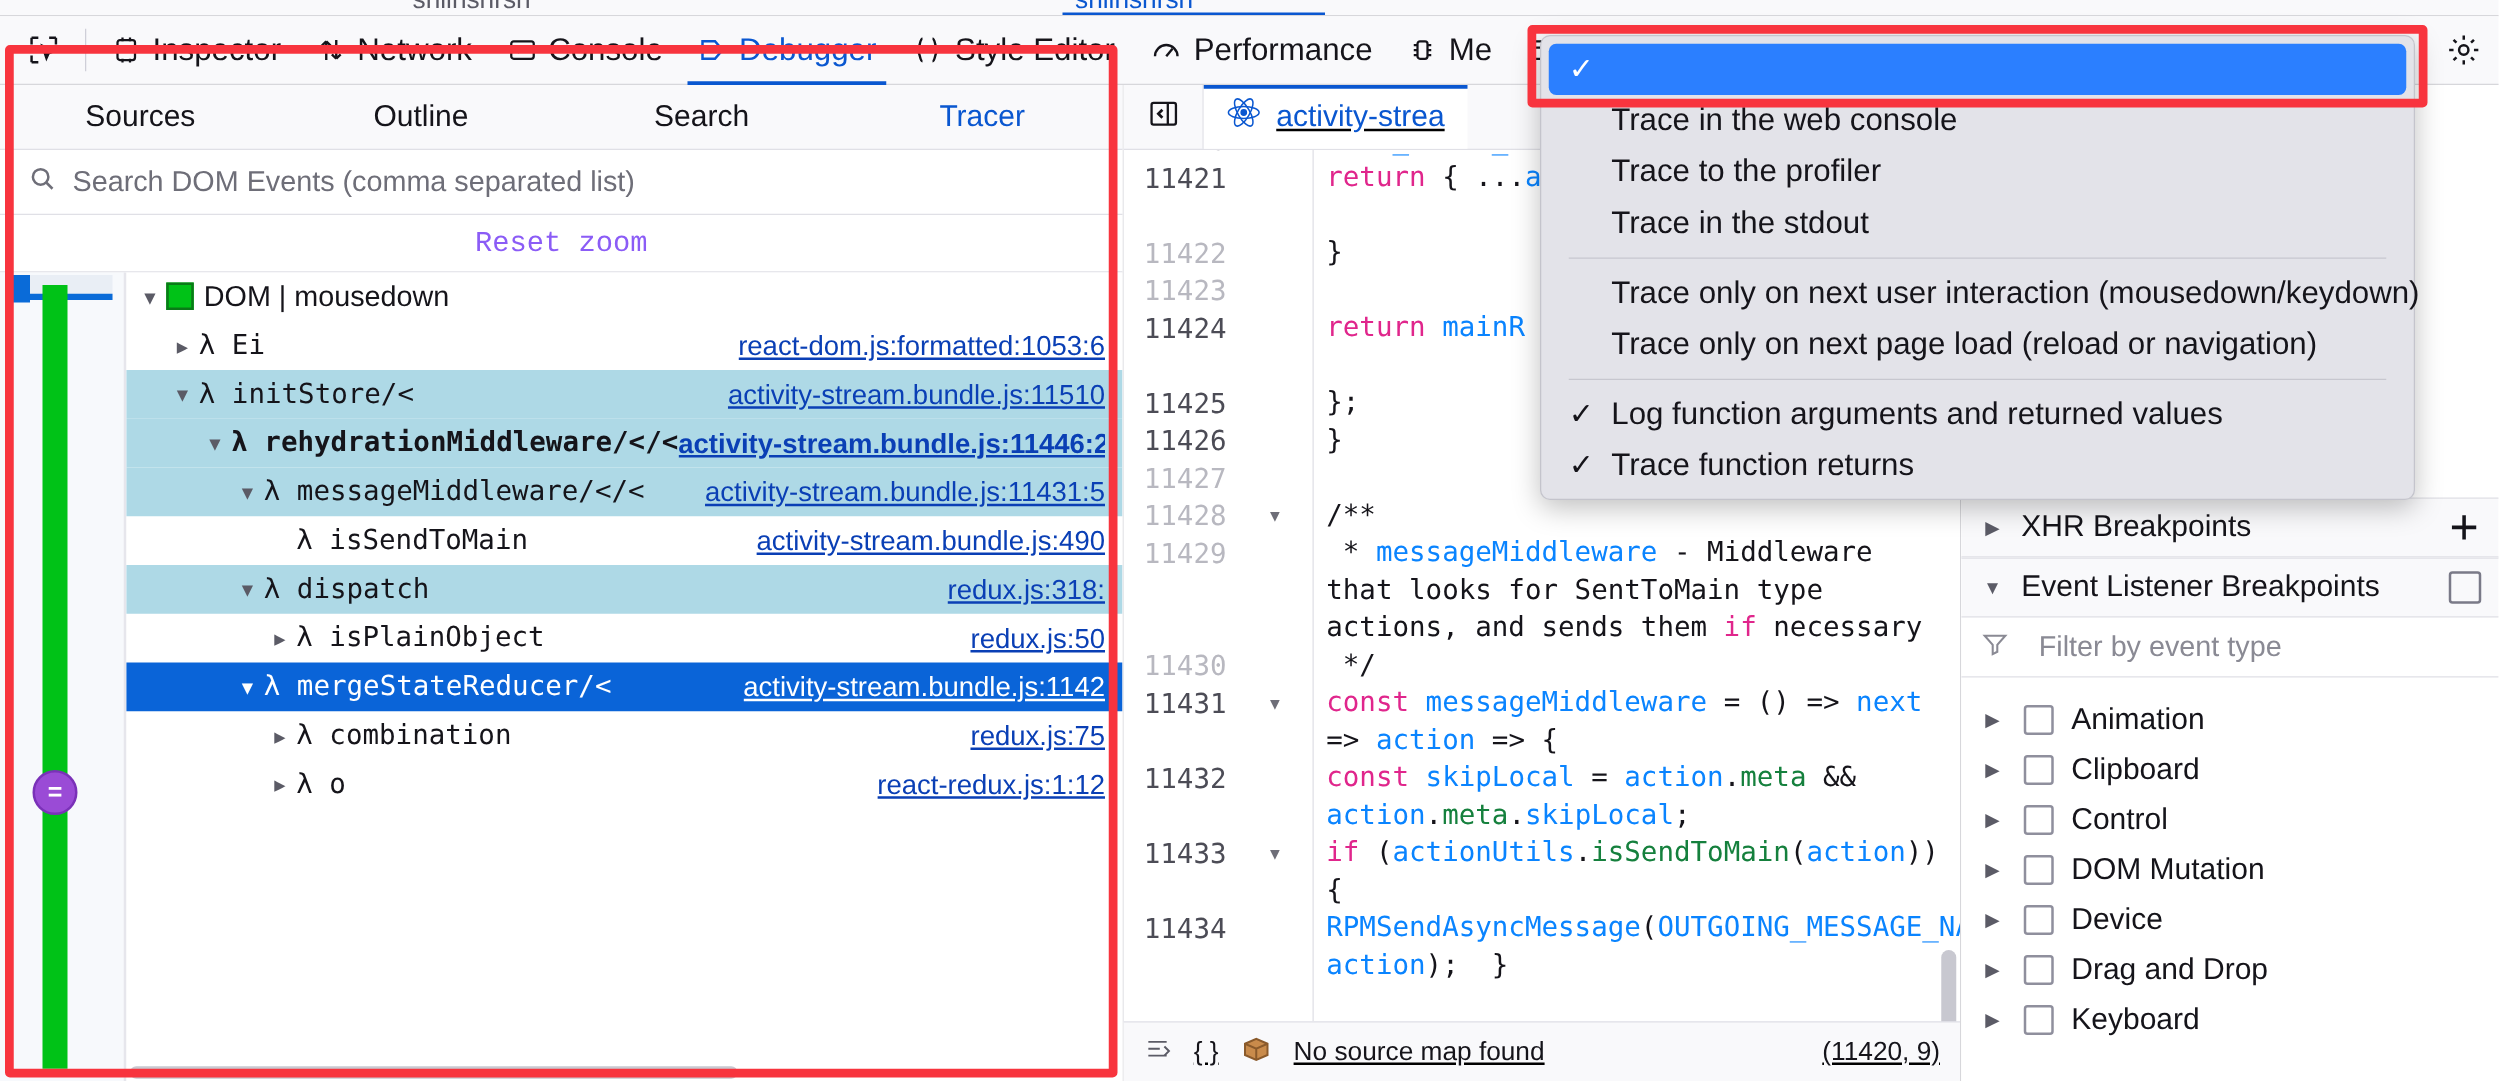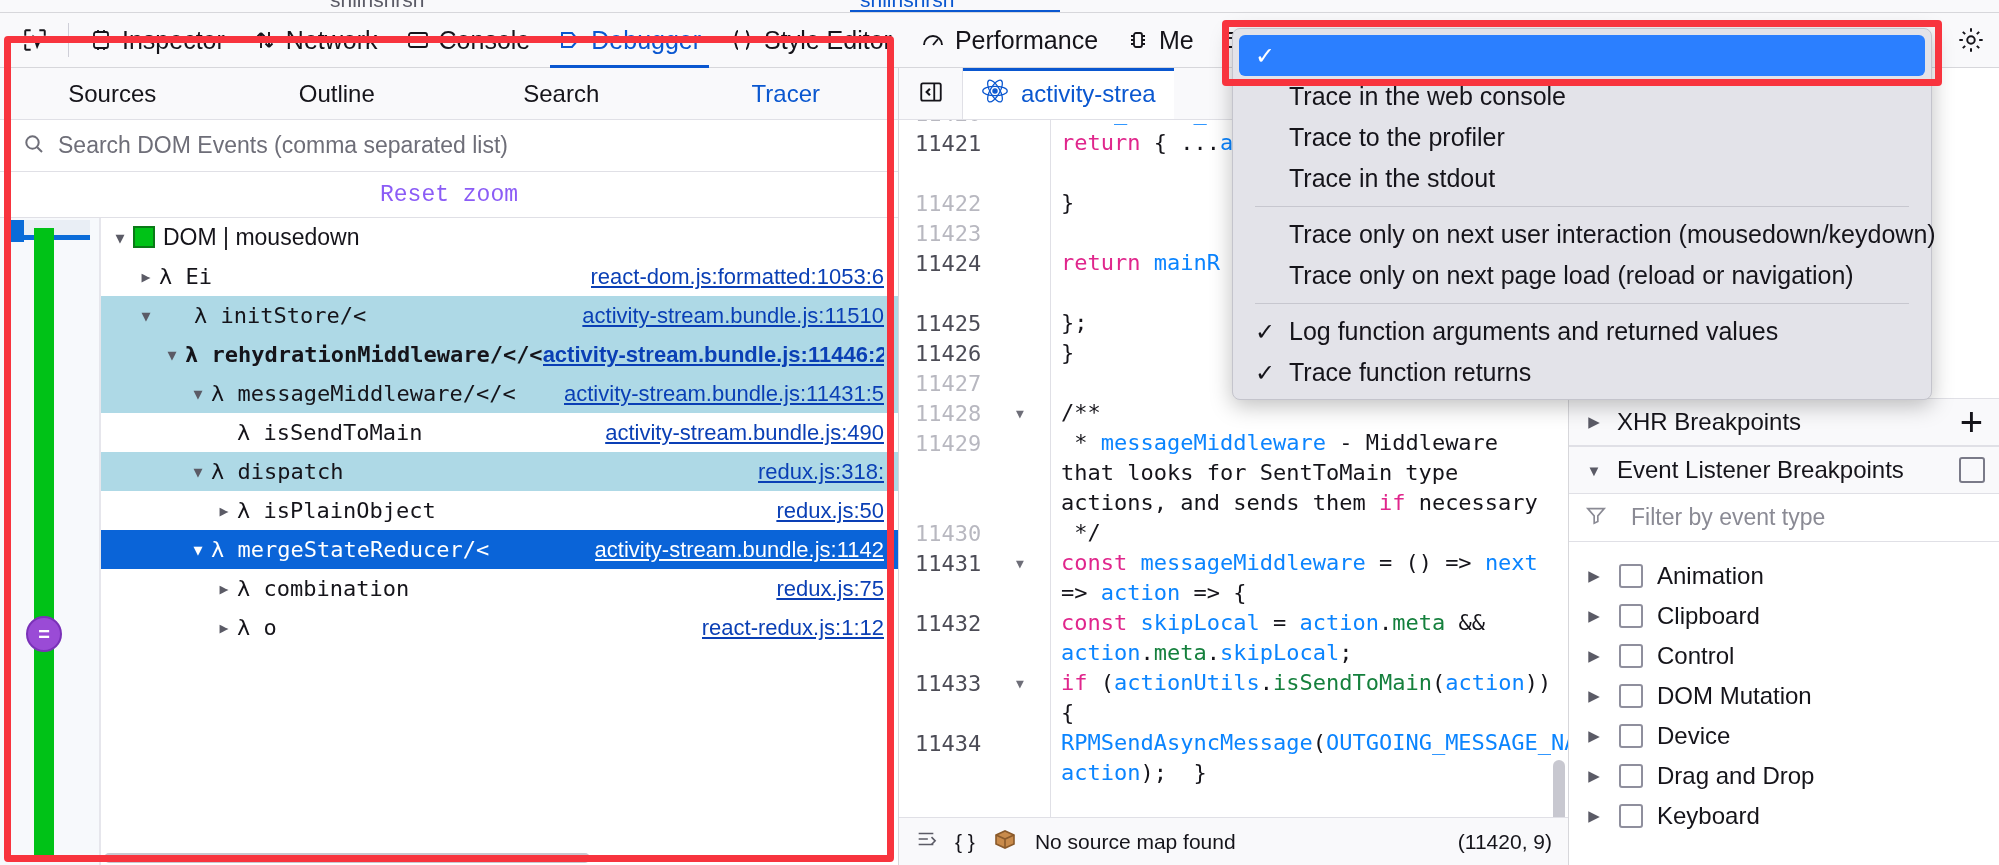--- a/index.html
+++ b/index.html
@@ -161,21 +161,21 @@
   .lp-hscroll {
     position:absolute; left:104px; right:10px; bottom:2px; height:10px;
   }
   .lp-hscroll i {
     display:block; height:10px; width:62%; background:#c8c8d0; border-radius:5px;
   }
 
   
   .centerpanel {
     width: 670px; height: 797px; display:flex; flex-direction:column;
-    background:#fff; border-right: 1px solid #d7d7db;
+    background:#fff; border-right: 1px solid #d7d7db; text-decoration: underline;
   }
   .cp-tabs {
     height: 52px; display:flex; align-items:stretch;
     background:#f9f9fb; border-bottom: 1px solid #e0e0e6;
   }
   .cp-iconbtn {
     width: 64px; display:flex; align-items:center; justify-content:center;
     border-right: 1px solid #e0e0e6;
   }
   .cp-filetab {
@@ -453,21 +453,21 @@
               <span class="twist open"></span>
               <span class="tlabel domrow"><span class="swatch"></span><span class="domtxt">DOM | mousedown</span></span>
               <span class="tgrow"></span>
             </div>
             <div class="trow" style="padding-left: 32px;">
               <span class="twist closed"></span>
               <span class="tlabel">λ Ei</span>
               <span class="tgrow"></span>
               <span class="tlink">react-dom.js:formatted:1053:6</span>
             </div>
-            <div class="trow sel-light" style="padding-left: 32px; gap: 35px;">
+            <div class="trow sel-light" style="padding-left: 32px;">
               <span class="twist open"></span>
               <span class="tlabel">λ initStore/&lt;</span>
               <span class="tgrow"></span>
               <span class="tlink">activity-stream.bundle.js:11510</span>
             </div>
             <div class="trow sel-light" style="padding-left: 58px; font-weight: bold;">
               <span class="twist open"></span>
               <span class="tlabel">λ rehydrationMiddleware/&lt;/&lt;</span>
               <span class="tgrow"></span>
               <span class="tlink">activity-stream.bundle.js:11446:27</span>

